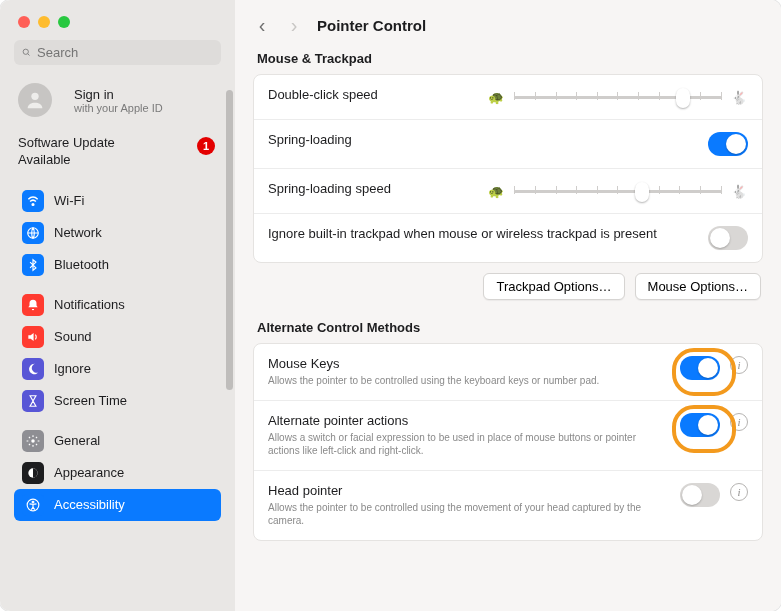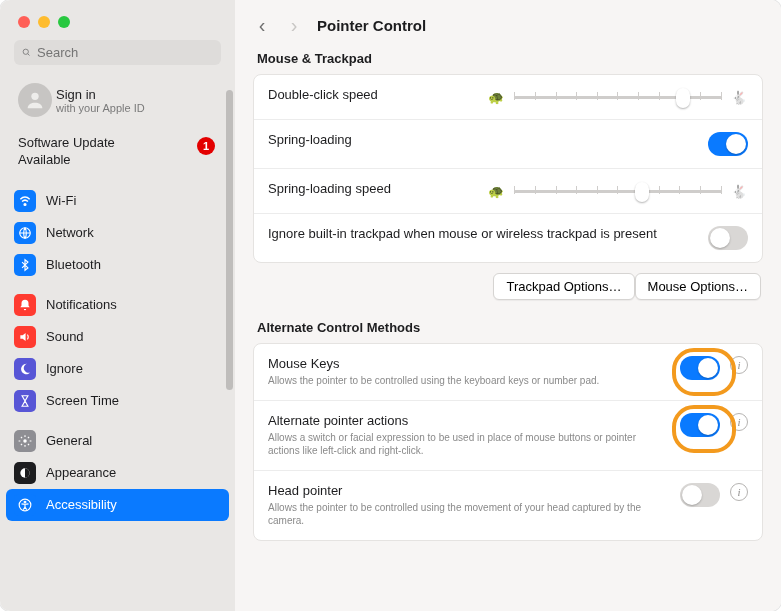--- a/index.html
+++ b/index.html
@@ -57,21 +57,21 @@
   padding: 5px 8px;
   color: #808080;
 }
 .search-wrap input {
   border: none; background: transparent; outline: none;
   font-size: 13px; color: #1d1d1f; flex: 1; margin-left: 6px;
 }
 .signin {
   display: flex; align-items: center;
   padding: 8px 14px 12px 18px;
-  gap: 4px;
+  gap: 22px;
 }
 .avatar {
   width: 34px; height: 34px; border-radius: 50%;
   background: #c7c5c3;
   display: flex; align-items: center; justify-content: center;
 }
 .signin-text .t { font-size: 13px; color: #1d1d1f; }
 .signin-text .s { font-size: 11px; color: #7a7a7a; }
 .update {
   display: flex; align-items: center;
@@ -80,21 +80,21 @@
   line-height: 1.3;
   position: relative;
 }
 .update .badge {
   position: absolute; right: 20px; top: 8px;
   width: 18px; height: 18px; border-radius: 50%;
   background: #e30000; color: #fff;
   font-size: 11px; display: flex; align-items: center; justify-content: center;
   font-weight: 600;
 }
-.nav-group { padding: 4px 6px; }
+.nav-group { padding: 4px 14px; }
 .nav-item {
   display: flex; align-items: center;
   padding: 5px 8px;
   border-radius: 6px;
   gap: 10px;
   cursor: default;
 }
 .nav-item .ico {
   width: 22px; height: 22px; border-radius: 5px;
   display: flex; align-items: center; justify-content: center;
@@ -171,21 +171,21 @@
 }
 .slider .ticks span { width: 1px; height: 8px; background: #cfcdcb; }
 .slider .thumb {
   position: absolute; top: 1px; width: 14px; height: 20px;
   background: #fff; border-radius: 7px;
   box-shadow: 0 1px 2px rgba(0,0,0,0.3);
 }
 .turtle, .rabbit { color: #9a9895; font-size: 13px; }
 
 .btnrow {
-  display: flex; justify-content: flex-end; 
+  display: flex; justify-content: flex-end; gap: 10px;
   margin: 10px 2px 0 2px;
 }
 .btn {
   background: #fff; border: 1px solid #d6d4d2;
   border-radius: 6px; padding: 5px 12px;
   font-size: 13px;
   box-shadow: 0 1px 1px rgba(0,0,0,0.05);
 }
 
 .info {

